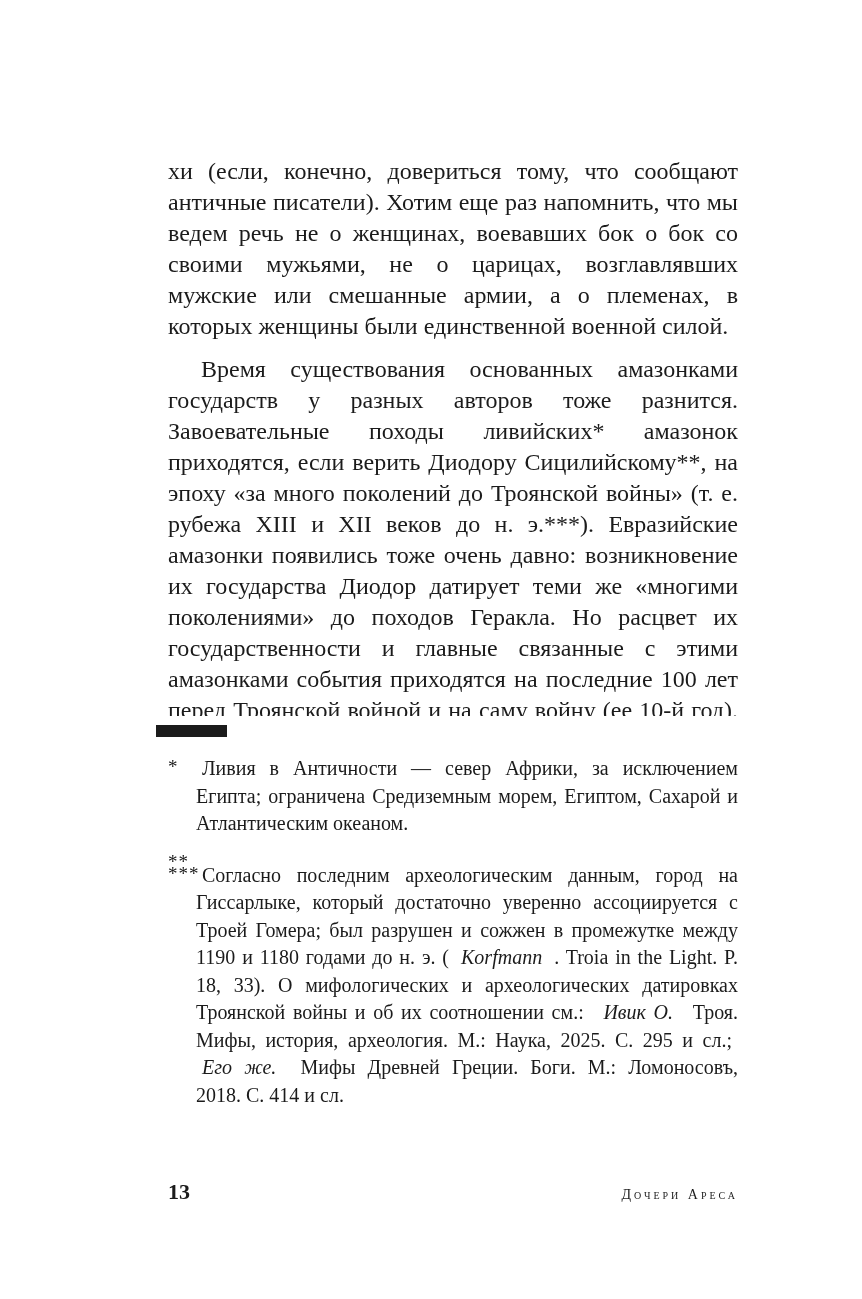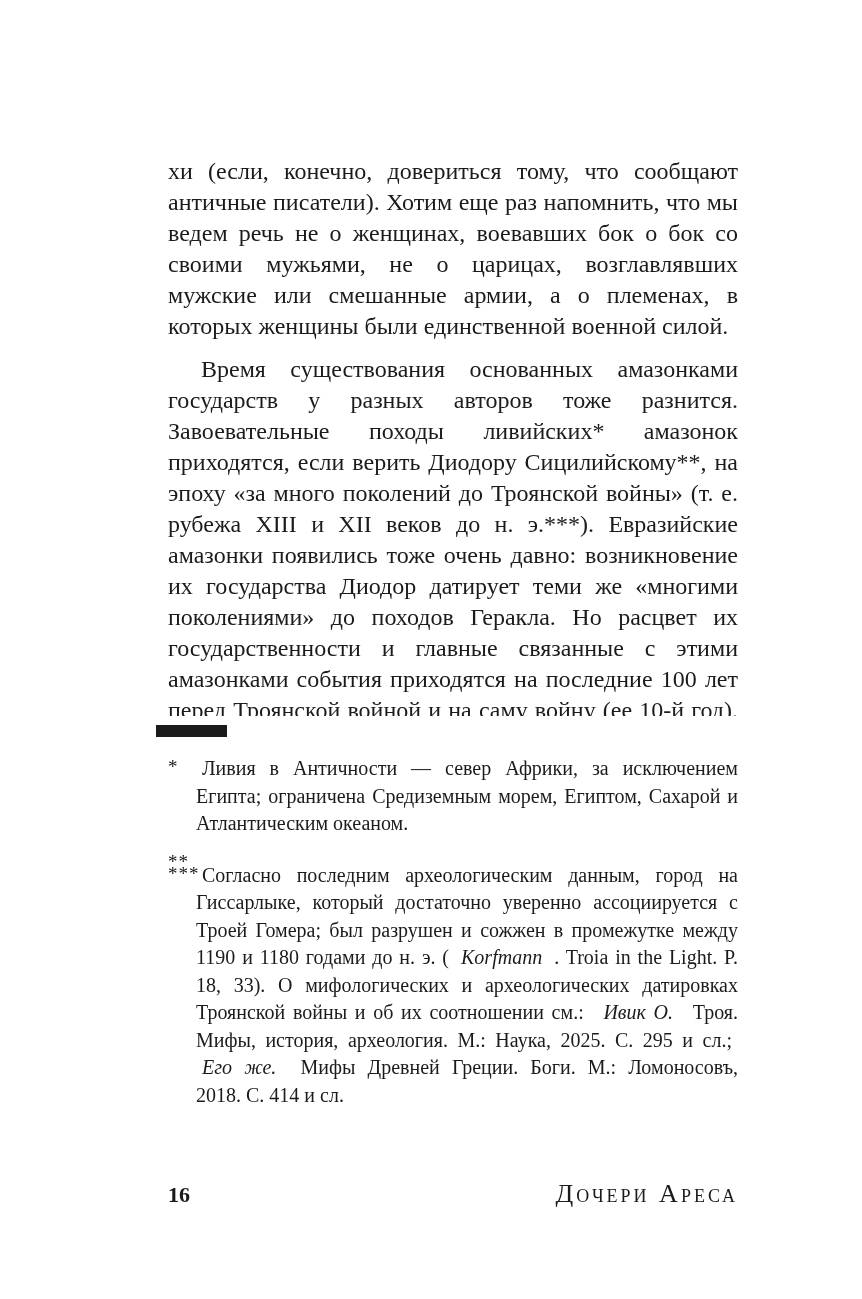--- a/index.html
+++ b/index.html
@@ -80,21 +80,21 @@
     width: 594px;
     display: flex;
     justify-content: space-between;
     align-items: baseline;
   }
   .page-number {
     font-weight: bold;
     font-size: 22px;
   }
   .running-title {
-    font-size: 26px;
+    font-size: 14px;
     font-variant: small-caps;
     letter-spacing: 3px;
   }
 </style>
 </head>
 <body>
 
 <div class="page">
 
   <div class="main-text">
@@ -116,17 +116,17 @@
     </div>
 
     <div class="footnote">
       <span class="fn-marker">***</span>
       <span>Согласно последним археологическим данным, город на Гиссарлыке, который достаточно уверенно ассоциируется с Троей Гомера; был разрушен и сожжен в промежутке между 1190 и 1180 годами до н. э. (</span><span class="italic">Korfmann</span><span>. Troia in the Light. P. 18, 33). О мифологических и археологических датировках Троянской войны и об их соотношении см.: </span><span class="italic">Ивик О.</span><span> Троя. Мифы, история, археология. М.: Наука, 2025. С. 295 и сл.; </span><span class="italic">Его же.</span><span> Мифы Древней Греции. Боги. М.: Ломоносовъ, 2018. С. 414 и сл.</span>
     </div>
 
   </div>
 
   <div class="footer">
-    <span class="page-number">16</span>
+    <span class="page-number">13</span>
     <span class="running-title">Дочери Ареса</span>
   </div>
 
 </div>
 
 </body></html>

